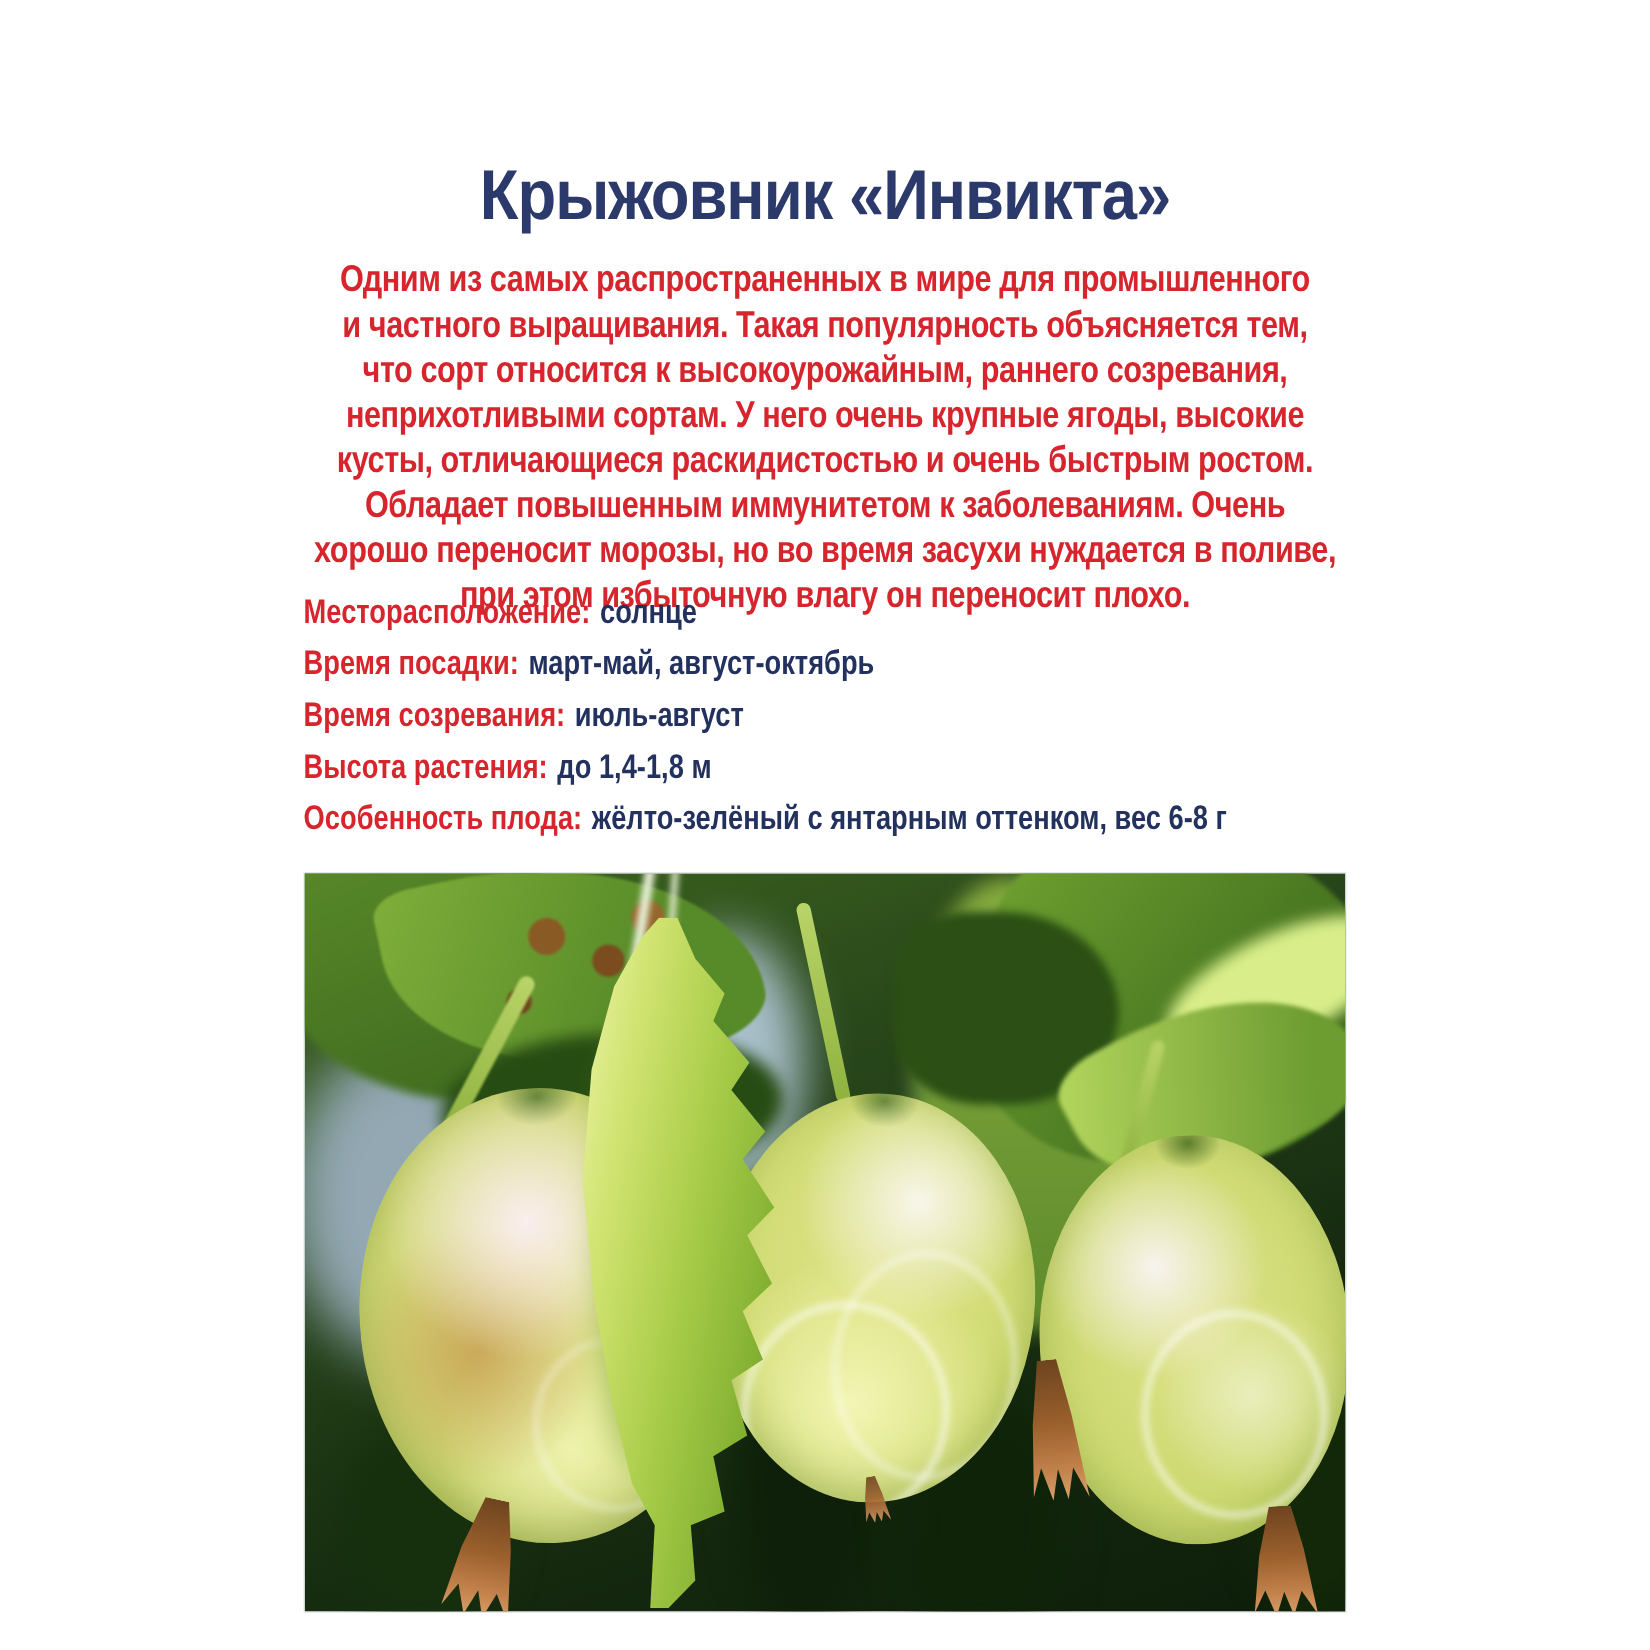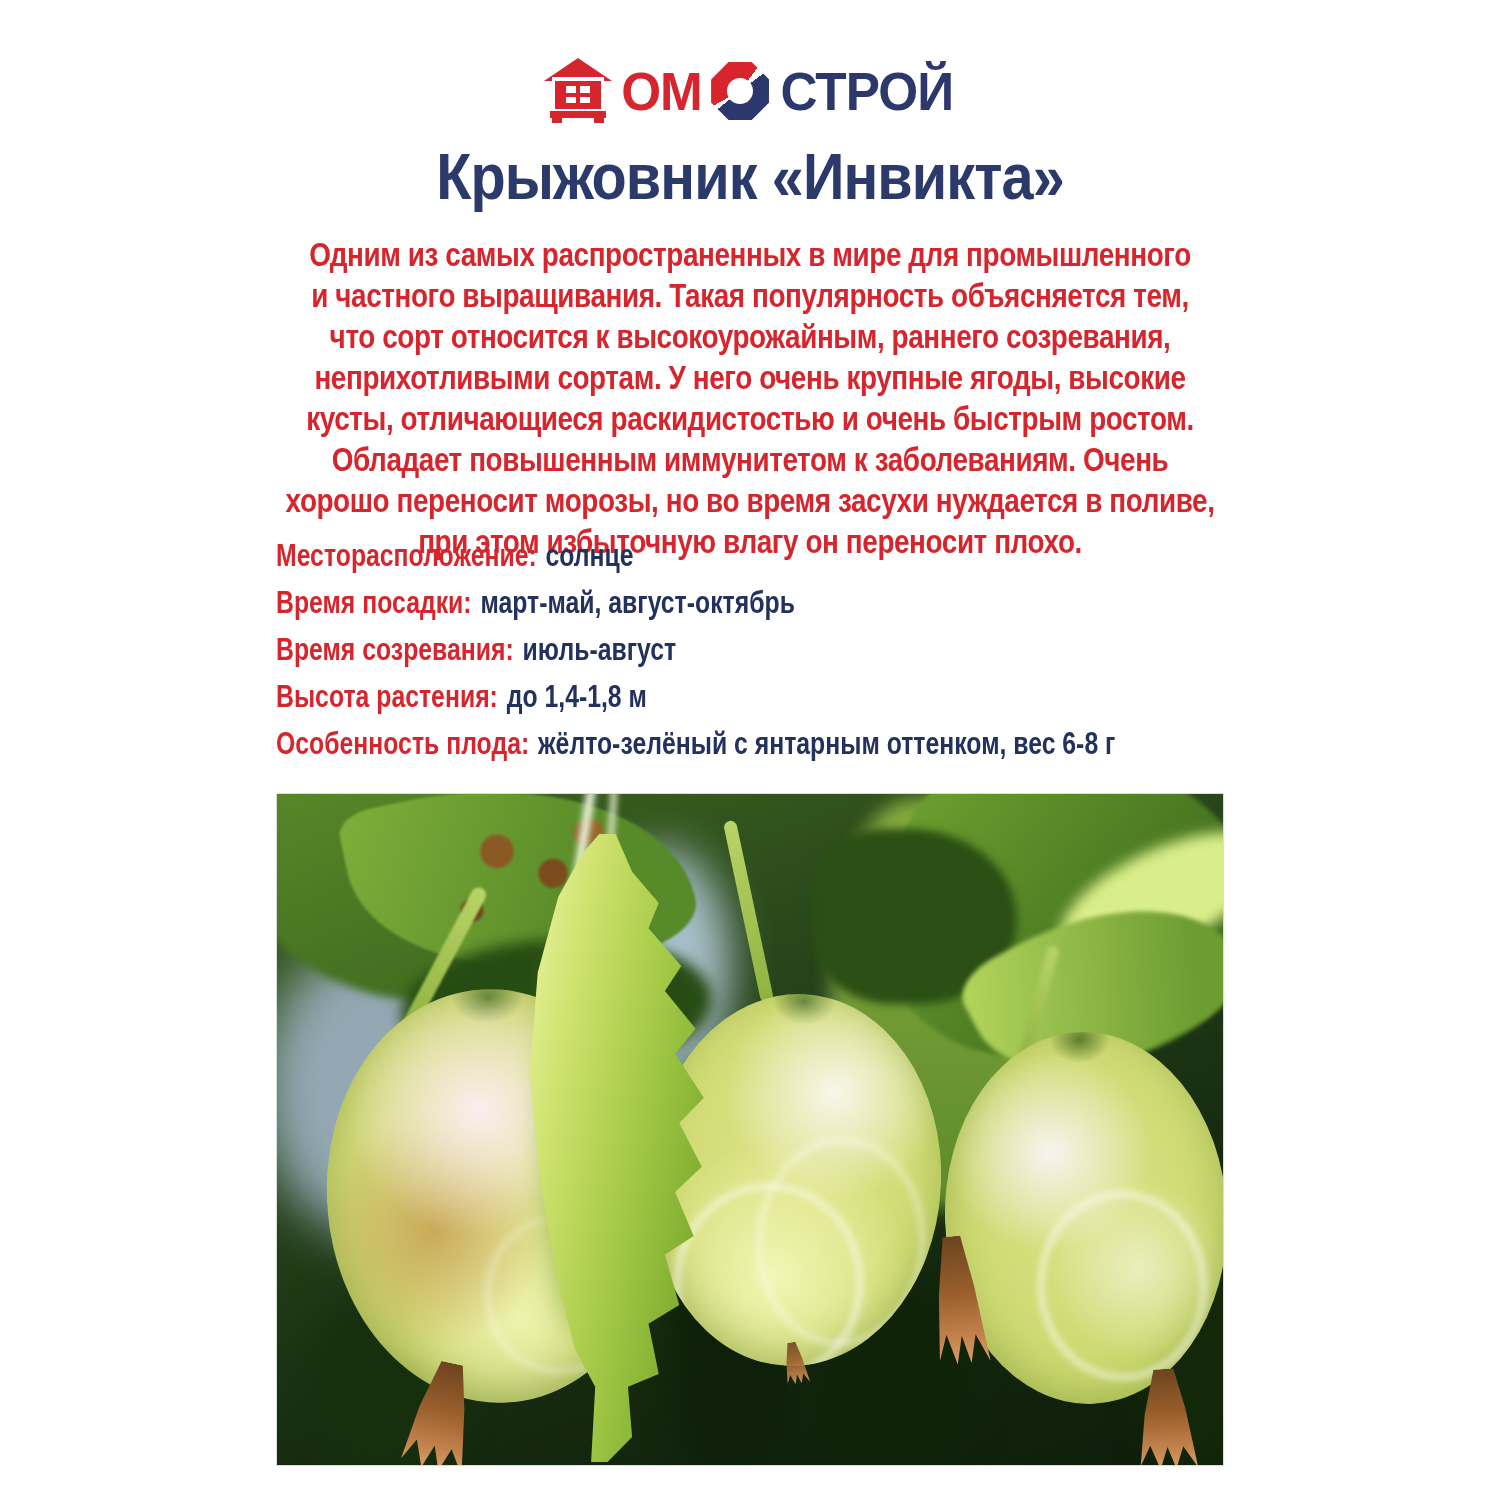--- a/index.html
+++ b/index.html
@@ -128,37 +128,20 @@
   .tassel-left  { left:128px; top:568px; width:72px; height:108px; transform:rotate(12deg); }
   .tassel-mid   { left:652px; top:442px; width:58px; height:128px; transform:rotate(-6deg); }
   .tassel-right { left:856px; top:575px; width:66px; height:100px; transform:rotate(-3deg); }
   .tassel-small { left:505px; top:548px; width:26px; height:42px; transform:rotate(-10deg); opacity:.9; }
 </style>
 </head>
 <body>
 
 <div class="page">
 
-  <header class="logo">
-    <svg class="logo-house" viewBox="0 0 72 66">
-      <polygon points="36,1 2,24 10,24 10,20 62,20 62,24 70,24" fill="#d6252c"></polygon>
-      <rect x="13" y="24" width="46" height="28" fill="#d6252c"></rect>
-      <rect x="24" y="29" width="24" height="17" fill="#ffffff"></rect>
-      <rect x="34" y="29" width="4" height="17" fill="#d6252c"></rect>
-      <rect x="24" y="36" width="24" height="4" fill="#d6252c"></rect>
-      <rect x="8" y="54" width="56" height="7" fill="#d6252c"></rect>
-      <rect x="10" y="61" width="10" height="5" fill="#d6252c"></rect>
-      <rect x="52" y="61" width="10" height="5" fill="#d6252c"></rect>
-    </svg>
-    <span class="logo-word logo-red">ОМ</span>
-    <span class="ring">
-        <span class="ring-hole"></span>
-      </span>
-    <span class="logo-word logo-navy">СТРОЙ</span>
-  </header>
 
   <h1 class="title">Крыжовник «Инвикта»</h1>
 
   <div class="desc">
     <div class="desc-line">Одним из самых распространенных в мире для промышленного</div>
     <div class="desc-line">и частного выращивания. Такая популярность объясняется тем,</div>
     <div class="desc-line">что сорт относится к высокоурожайным, раннего созревания,</div>
     <div class="desc-line">неприхотливыми сортам. У него очень крупные ягоды, высокие</div>
     <div class="desc-line">кусты, отличающиеся раскидистостью и очень быстрым ростом.</div>
     <div class="desc-line">Обладает повышенным иммунитетом к заболеваниям. Очень</div>

